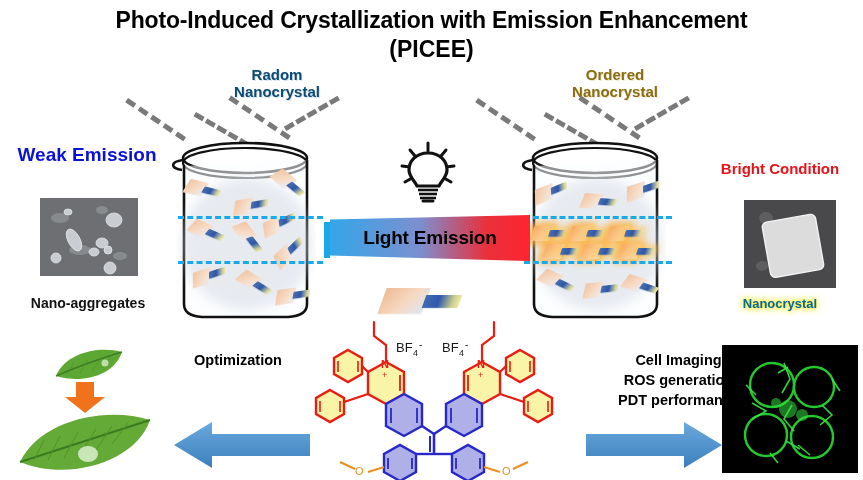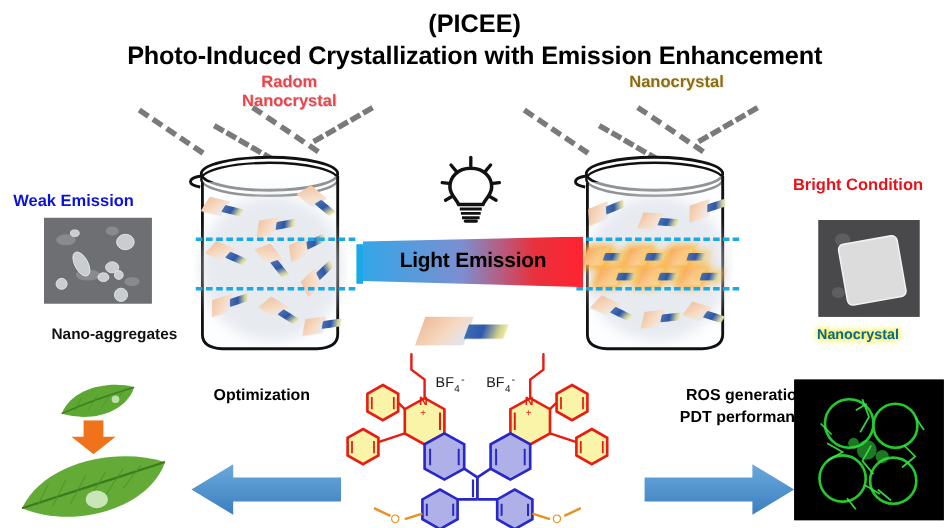--- a/index.html
+++ b/index.html
@@ -7,30 +7,30 @@
        font-family:"Liberation Sans",sans-serif;color:#000;}
   .abs{position:absolute;}
 
   
   #title-block{left:0;top:6px;width:863px;text-align:center;}
   #title-line1{font-size:23px;font-weight:bold;letter-spacing:-.2px;line-height:28px;color:#000;}
   #title-line2{font-size:23px;font-weight:bold;line-height:30px;color:#000;}
 
   
   .cap{font-size:15px;font-weight:bold;line-height:17px;text-align:center;}
-  #cap-left{left:168px;top:66px;width:190px;color:#ef4444;
+  #cap-left{left:182px;top:66px;width:190px;color:#0c4a6e;
             text-shadow:1px 1px 0 #d8e2f0,-.5px -.5px 0 #eef2f8;}
   #cap-right{left:520px;top:66px;width:190px;color:#8a6d12;
              text-shadow:1px 1px 0 #f0ead8,-.5px -.5px 0 #f8f5ee;}
 
-  #weak-emission{left:12px;top:174px;width:150px;font-size:15px;font-weight:bold;
-                 color:#0a12d8;text-align:left;}
+  #weak-emission{left:12px;top:144px;width:150px;font-size:19px;font-weight:bold;
+                 color:#0a12d8;text-align:center;}
   #bright-emission{left:700px;top:160px;width:160px;font-size:15px;font-weight:bold;
                    color:#e8121a;text-align:center;}
-  #nano-agg-label{left:24px;top:295px;width:160px;font-size:14px;font-weight:bold;
+  #nano-agg-label{left:8px;top:295px;width:160px;font-size:14px;font-weight:bold;
                   color:#111;text-align:center;}
   #nanocrystal-label{left:700px;top:296px;width:160px;font-size:13px;font-weight:bold;
                      color:#0369a1;text-align:center;
                      text-shadow:0 0 5px #ffe500,0 0 9px #ffe500,0 0 2px #fff7a0;}
 
   #left-benefits{left:148px;top:350px;width:180px;font-size:14.5px;font-weight:bold;
                  line-height:20px;text-align:center;color:#000;}
   #right-benefits{left:586px;top:350px;width:185px;font-size:14.5px;font-weight:bold;
                   line-height:20px;text-align:center;color:#000;}
 
@@ -88,29 +88,30 @@
   
   #legend-mol{left:382px;top:286px;width:86px;height:34px;}
 
   
   #chem-structure{left:300px;top:312px;width:268px;height:168px;}
 </style>
 </head>
 <body>
 
 <div class="abs" id="title-block">
+  <div id="title-line1">Photo-Induced Crystallization with Emission Enhancement</div>
   <div id="title-line2">(PICEE)</div>
-  <div id="title-line1">Photo-Induced Crystallization with Emission Enhancement</div>
 </div>
 
 <div class="abs cap" id="cap-left">
   <div>Radom</div>
   <div>Nanocrystal</div>
 </div>
 <div class="abs cap" id="cap-right">
+  <div>Ordered</div>
   <div>Nanocrystal</div>
 </div>
 
 <div class="funnel abs" style="left:128px;top:98px;width:70px;transform:rotate(34deg);"></div>
 <div class="funnel abs" style="left:288px;top:140px;width:72px;transform:rotate(-146deg);"></div>
 <div class="funnel abs" style="left:196px;top:112px;width:62px;transform:rotate(30deg);"></div>
 <div class="funnel abs" style="left:340px;top:100px;width:62px;transform:rotate(150deg);"></div>
 
 <div class="funnel abs" style="left:478px;top:98px;width:70px;transform:rotate(34deg);"></div>
 <div class="funnel abs" style="left:638px;top:140px;width:72px;transform:rotate(-146deg);"></div>
@@ -323,20 +324,21 @@
       <path d="M82 40 L 98 16"></path>
       <path d="M98 34 L 114 13"></path>
   </g>
   <ellipse cx="74" cy="44" rx="10" ry="8" fill="#d4ecc4" opacity=".9"></ellipse>
 </svg>
 
 <div class="abs" id="left-benefits">
   <div>Optimization</div>
 </div>
 <div class="abs" id="right-benefits">
+  <div>Cell Imaging</div>
   <div>ROS generation</div>
   <div>PDT performance</div>
 </div>
 
 <svg class="abs" id="blue-arrow-left" viewBox="0 0 150 50">
   <defs>
       <linearGradient id="bl" x1="0" y1="0" x2="0" y2="1">
     <stop offset="0%" stop-color="#6aa9dd"></stop>
         <stop offset="100%" stop-color="#3c7fbe"></stop>
   </linearGradient>

